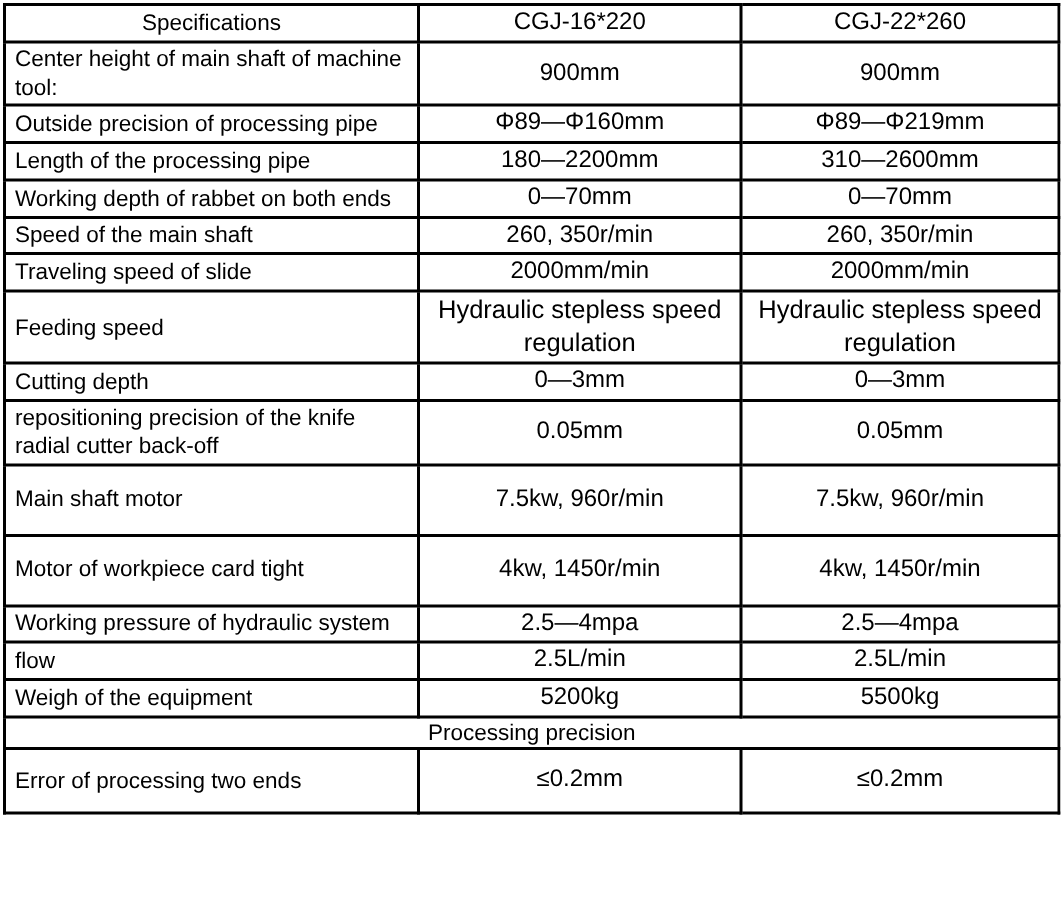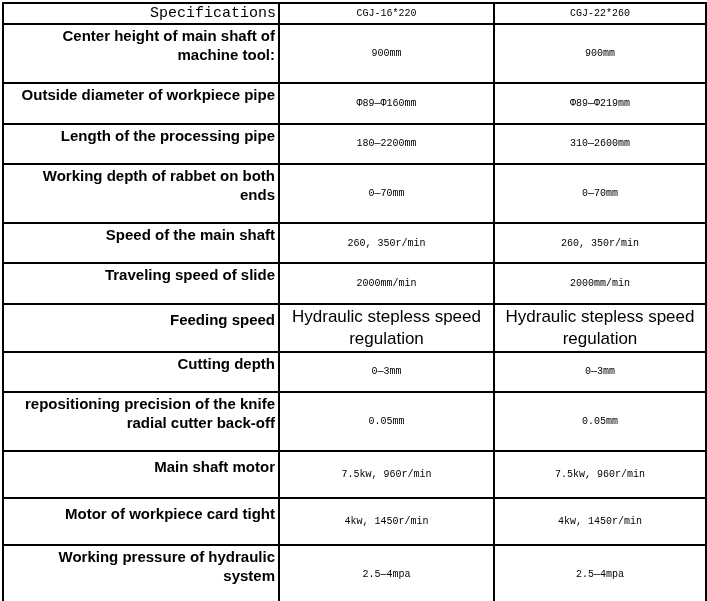--- a/index.html
+++ b/index.html
@@ -20,42 +20,41 @@
   td {
     border: 2px solid #000000;
     vertical-align: middle;
     overflow: hidden;
     color: #000000;
   }
   td.label {
     font-family: "Liberation Sans", sans-serif;
     font-size: 15px;
     line-height: 1.28;
-    text-align: right;
-    padding: 1px 3px 18px 6px;
-    font-weight: bold;
+    text-align: left;
+    padding: 1px 3px 1px 6px;
   }
   td.val {
-    font-family: Liberation Mono, monospace;
-    font-size: 10px;
+    font-family: Liberation Sans, sans-serif;
+    font-size: 16px;
     line-height: 1.3;
     text-align: center;
     padding: 1px 2px;
   }
   td.val-sans {
     font-family: "Liberation Sans", sans-serif;
     font-size: 17px;
     line-height: 1.3;
     text-align: center;
     padding: 1px 4px;
   }
   td.head-label {
-    font-family: Liberation Mono, monospace;
+    font-family: Liberation Sans, sans-serif;
     font-size: 15px;
-    text-align: right;
+    text-align: center;
     padding: 1px 2px;
   }
   td.section {
     font-family: "Liberation Sans", sans-serif;
     font-size: 15px;
     text-align: center;
     padding: 1px 2px;
     margin-left: 12px;
   }
   span.serif {
@@ -79,21 +78,21 @@
     <td class="val">CGJ-16*220</td>
     <td class="val">CGJ-22*260</td>
   </tr>
 
   <tr style="height:39px">
     <td class="label">Center height of main shaft of machine tool:</td>
     <td class="val">900mm</td>
     <td class="val">900mm</td>
   </tr>
   <tr style="height:21px">
-    <td class="label">Outside diameter of workpiece pipe</td>
+    <td class="label">Outside precision of processing pipe</td>
     <td class="val">Φ89—Φ160mm</td>
     <td class="val">Φ89—Φ219mm</td>
   </tr>
   <tr style="height:21px">
     <td class="label">Length of the processing pipe</td>
     <td class="val">180—2200mm</td>
     <td class="val">310—2600mm</td>
   </tr>
   <tr style="height:21px">
     <td class="label">Working depth of rabbet on both ends</td>
@@ -133,20 +132,30 @@
   <tr style="height:47px">
     <td class="label">Motor of workpiece card tight</td>
     <td class="val">4kw, 1450r/min</td>
     <td class="val">4kw, 1450r/min</td>
   </tr>
   <tr style="height:21px">
     <td class="label">Working pressure of hydraulic system</td>
     <td class="val">2.5—4mpa</td>
     <td class="val">2.5—4mpa</td>
   </tr>
+  <tr style="height:20px">
+    <td class="label">flow</td>
+    <td class="val">2.5L/min</td>
+    <td class="val">2.5L/min</td>
+  </tr>
+  <tr style="height:22px">
+    <td class="label">Weigh of the equipment</td>
+    <td class="val">5200kg</td>
+    <td class="val">5500kg</td>
+  </tr>
 
   <tr style="height:20px">
     <td class="section" colspan="3">Processing precision</td>
   </tr>
 
   <tr style="height:43px">
     <td class="label">Error of processing two ends</td>
     <td class="val">≤0.2mm</td>
     <td class="val">≤0.2mm</td>
   </tr>

